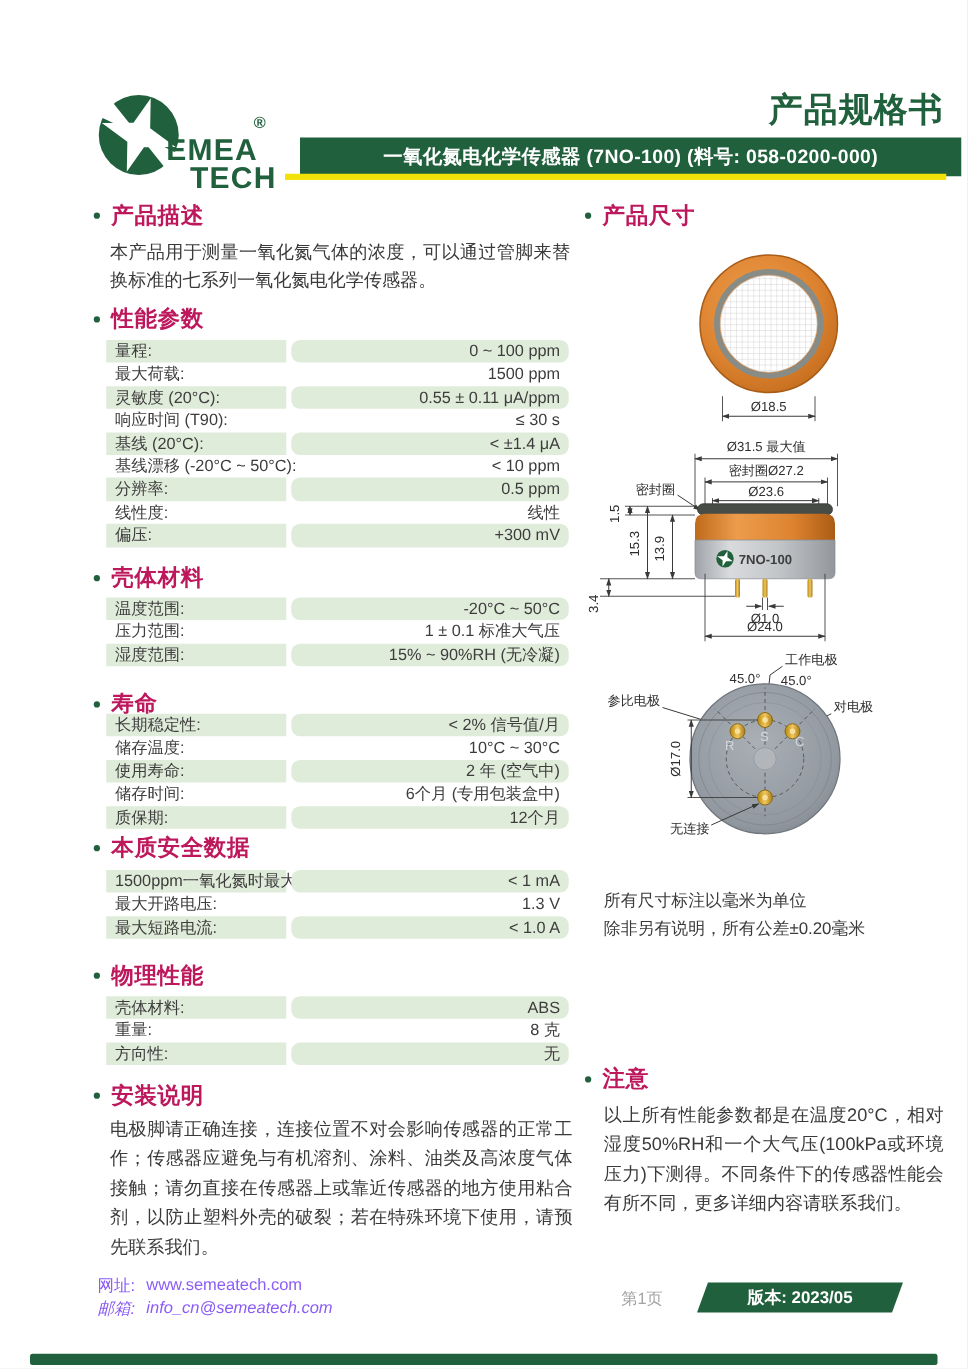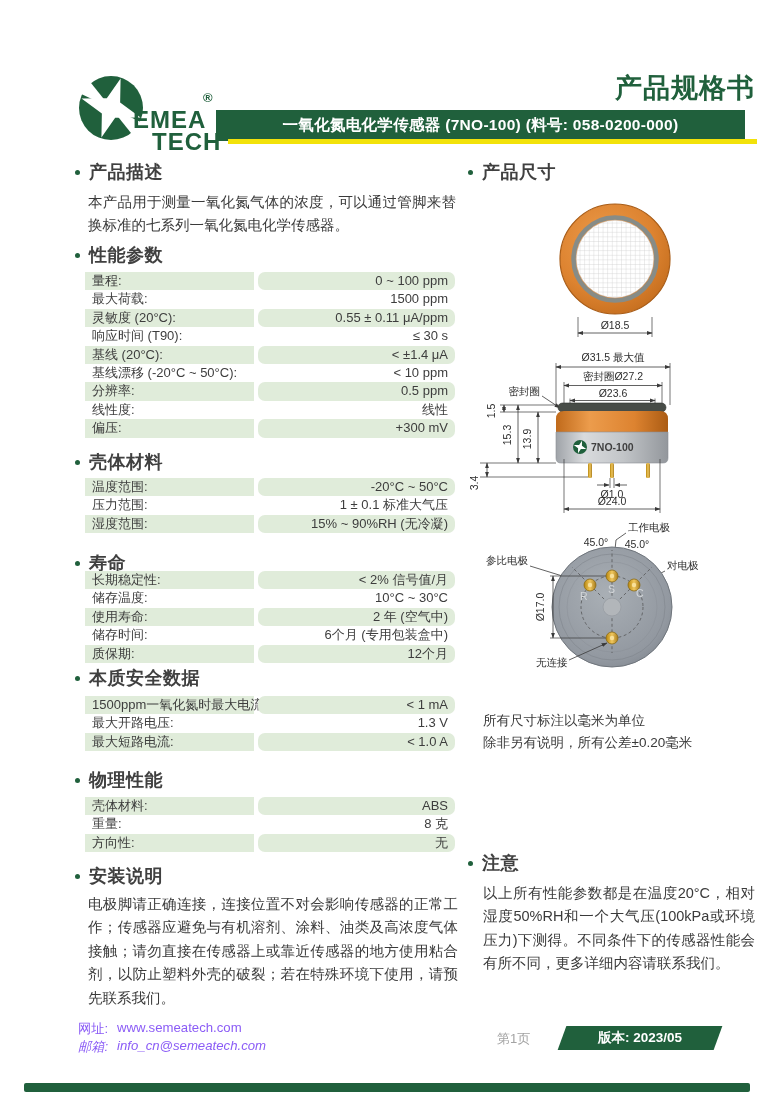--- a/index.html
+++ b/index.html
@@ -1,33 +1,33 @@
 <!DOCTYPE html>
 <html><head>
 <meta charset="utf-8">
 <style>
   html,body{margin:0;padding:0;background:#e8e8e8;}
   #page{position:relative;width:774px;height:1095px;background:#ffffff;margin:0 auto;overflow:hidden;
         font-family:"Liberation Sans","DejaVu Sans",sans-serif;color:#3a3a3a;}
   
   .logo-wrap{position:absolute;left:75px;top:62px;width:170px;height:95px;}
   .doc-title{position:absolute;right:19px;top:70px;font-size:27px;font-weight:700;color:#20603c;letter-spacing:1px;}
-  .banner{position:absolute;left:216px;top:110px;width:529px;height:31px;background:#20603c;
+  .banner{position:absolute;left:240px;top:110px;width:529px;height:31px;background:#20603c;
           display:flex;align-items:center;justify-content:center;}
   .banner span{color:#ffffff;font-size:15.5px;font-weight:700;letter-spacing:0.3px;}
   .banner-underline{position:absolute;left:228px;top:139px;width:529px;height:5px;background:#f2e20a;}
   
-  .sec-heading{position:absolute;display:flex;align-items:center;gap:9px;color:#404040;font-weight:700;font-size:18px;letter-spacing:0.5px;}
+  .sec-heading{position:absolute;display:flex;align-items:center;gap:9px;color:#be185d;font-weight:700;font-size:18px;letter-spacing:0.5px;}
   .sec-heading .dot{width:5px;height:5px;border-radius:50%;background:#20603c;flex:0 0 auto;}
   
   .para{position:absolute;font-size:14.5px;line-height:1.62;color:#3a3a3a;text-align:justify;}
   
   .tbl{position:absolute;left:85px;width:370px;font-size:13px;color:#3d3d3d;}
   .row{display:flex;height:18.4px;line-height:18.5px;}
-  .row .lbl{width:169px;padding-left:7px;box-sizing:border-box;white-space:nowrap;}
+  .row .lbl{width:144px;padding-left:7px;box-sizing:border-box;white-space:nowrap;}
   .row .gap{width:4px;flex:0 0 auto;}
   .row .val{flex:1;text-align:right;padding-right:7px;white-space:nowrap;border-radius:7px;}
   .row.green .lbl,.row.green .val{background:#e0ecda;}
   
   .dims-svg{position:absolute;left:460px;top:195px;}
   .notes{position:absolute;left:483px;top:710px;font-size:13.5px;line-height:1.6;color:#3a3a3a;}
   
   .dim,.lblsvg{font-family:"Liberation Sans","DejaVu Sans",sans-serif;font-size:10.5px;fill:#2e2e2e;}
   .dim{text-anchor:middle;}
   .ext{stroke:#3a3a3a;stroke-width:0.7;fill:none;}

